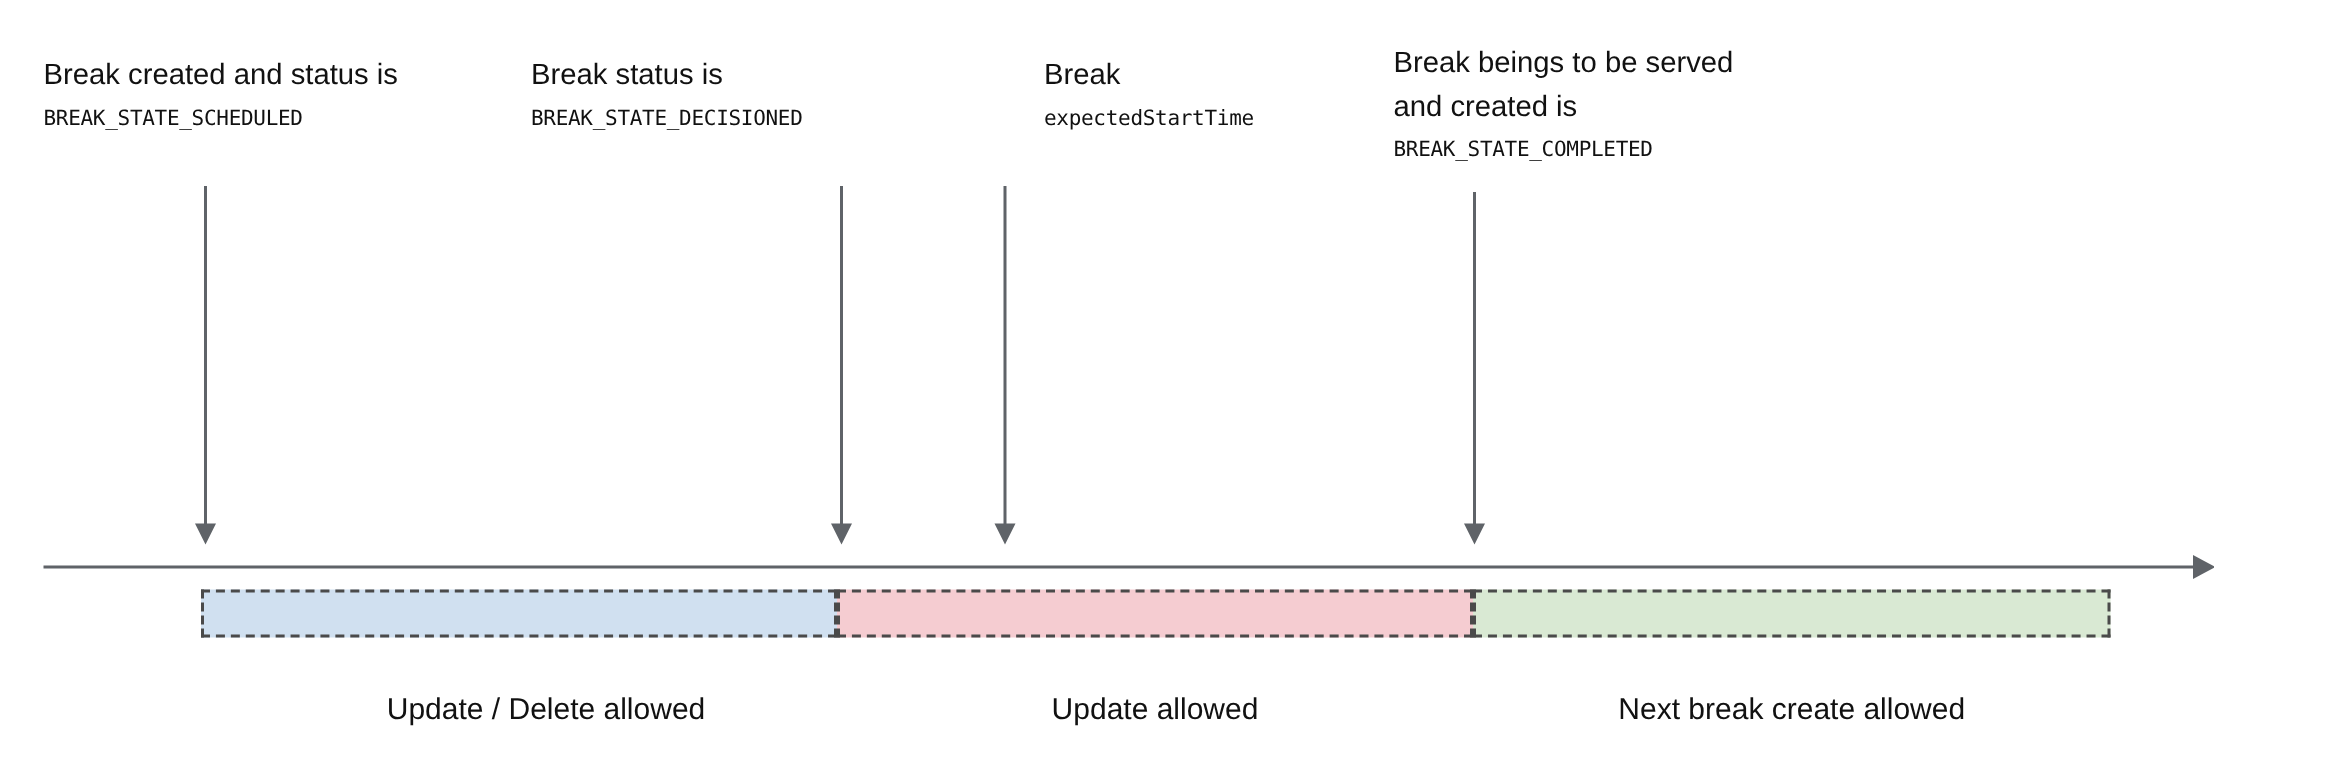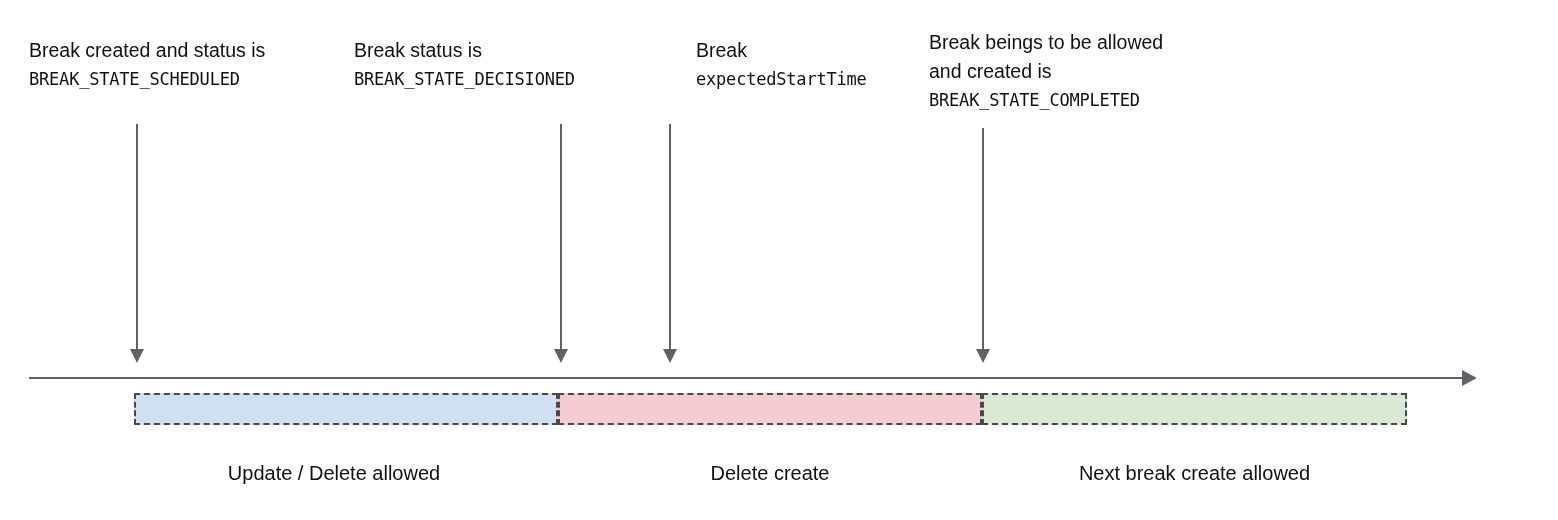--- a/index.html
+++ b/index.html
@@ -21,21 +21,21 @@
   .annotation {
     position: absolute;
     font-family: "Liberation Sans", sans-serif;
     font-size: 19.5px;
     line-height: 29px;
     color: #111111;
     white-space: nowrap;
   }
   .annotation .mono {
     font-family: "DejaVu Sans Mono", "Liberation Mono", monospace;
-    font-size: 17px;
+    font-size: 14px;
     letter-spacing: -0.2px;
   }
   .annotation .line { display: block; }
 
   #ann-0 { left: 29px;  top: 36px; }
   #ann-1 { left: 354px; top: 36px; }
   #ann-2 { left: 672px; top: 36px; margin-left: 24px; }
   #ann-3 { left: 929px; top: 28px; }
 
   
@@ -111,21 +111,21 @@
   .caption {
     position: absolute;
     top: 460px;
     font-size: 20px;
     line-height: 26px;
     color: #111111;
     text-align: center;
     font-family: "Liberation Sans", sans-serif;
     white-space: nowrap;
   }
-  #caption-0 { left: 122px; width: 424px; }
+  #caption-0 { left: 152px; width: 424px; }
   #caption-1 { left: 558px; width: 424px; }
   #caption-2 { left: 982px; width: 425px; }
 </style>
 </head>
 <body>
 
 <div id="canvas">
 
   <div class="annotation" id="ann-0">
     <span class="line">Break created and status is</span>
@@ -136,21 +136,21 @@
     <span class="line">Break status is</span>
     <span class="line mono">BREAK_STATE_DECISIONED</span>
   </div>
 
   <div class="annotation" id="ann-2">
     <span class="line">Break</span>
     <span class="line mono">expectedStartTime</span>
   </div>
 
   <div class="annotation" id="ann-3">
-    <span class="line">Break beings to be allowed</span>
+    <span class="line">Break beings to be served</span>
     <span class="line">and created is</span>
     <span class="line mono">BREAK_STATE_COMPLETED</span>
   </div>
 
   <div class="drop-arrow" id="arrow-0">
     <div class="shaft"></div>
     <div class="head"></div>
   </div>
   <div class="drop-arrow" id="arrow-1">
     <div class="shaft"></div>
@@ -167,16 +167,16 @@
 
   <div id="axis-line"></div>
   <div id="axis-arrow-head"></div>
   <div id="axis-label">time</div>
 
   <div class="phase-bar" id="bar-0" style="background: rgb(208, 224, 240); border-color: rgb(74, 74, 74);"></div>
   <div class="phase-bar" id="bar-1" style="background: rgb(245, 204, 209); border-color: rgb(74, 74, 74);"></div>
   <div class="phase-bar" id="bar-2" style="background: rgb(217, 233, 211); border-color: rgb(74, 74, 74);"></div>
 
   <div class="caption" id="caption-0">Update / Delete allowed</div>
-  <div class="caption" id="caption-1">Delete create</div>
+  <div class="caption" id="caption-1">Update allowed</div>
   <div class="caption" id="caption-2">Next break create allowed</div>
 
 </div>
 
 </body></html>

